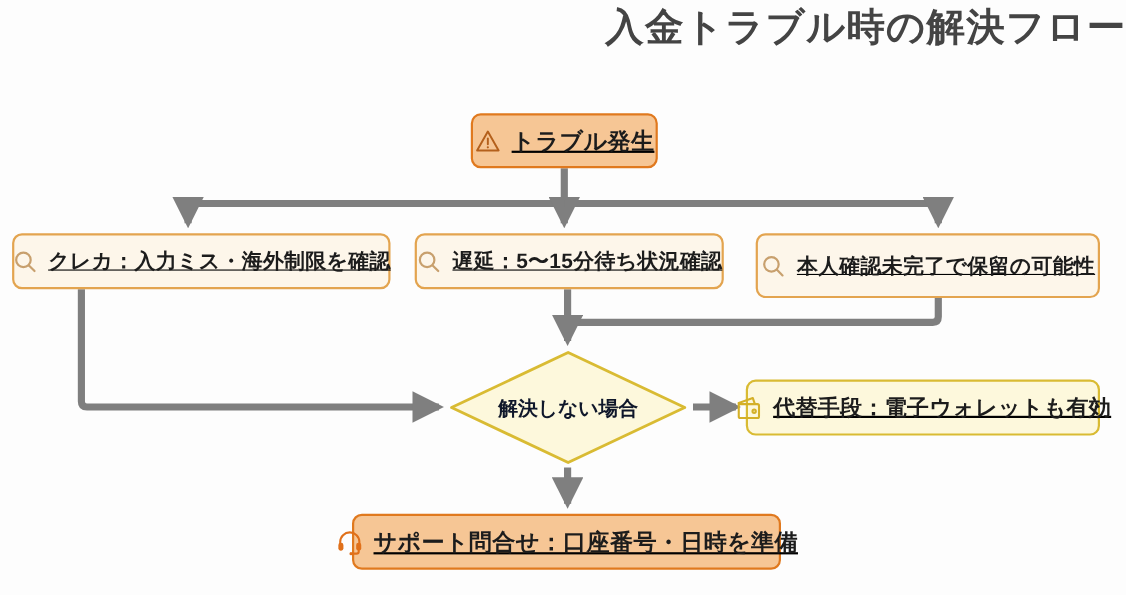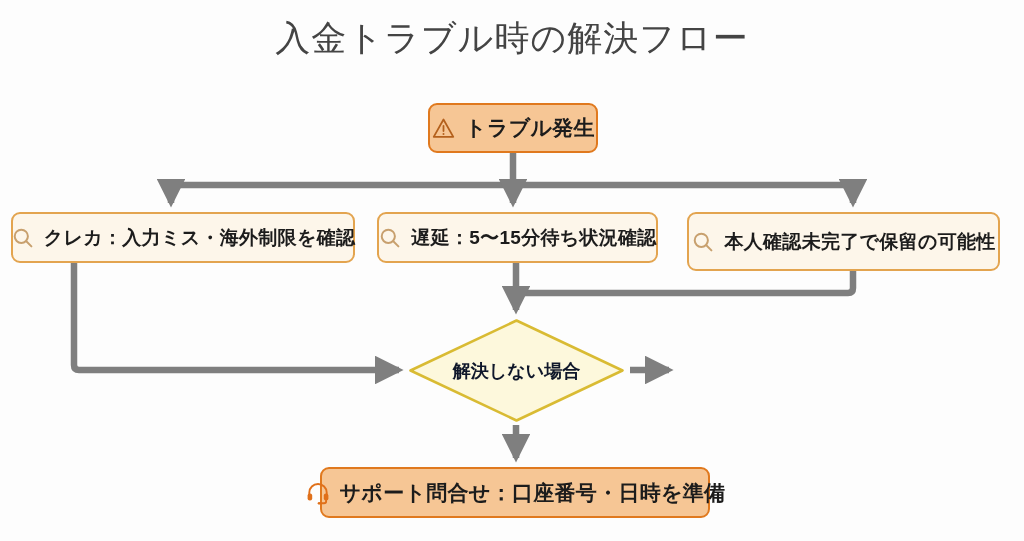--- a/index.html
+++ b/index.html
@@ -17,25 +17,25 @@
   #stage {
     position: relative;
     width: 1024px;
     height: 541px;
   }
 
   
   #title {
     position: absolute;
     left: 0;
-    top: 16px;
-    width: 1024px;
-    text-align: center;
+    top: 3px;
+    width: 1024px;
+    text-align: right;
     font-size: 35px;
-    font-weight: normal;
+    font-weight: bold;
     color: #444444;
     letter-spacing: 1px;
     line-height: 44px;
     white-space: nowrap;
   }
 
   
   #connectors {
     position: absolute;
     left: 0;
@@ -47,20 +47,21 @@
   
   .node {
     position: absolute;
     box-sizing: border-box;
     display: flex;
     align-items: center;
     justify-content: center;
     border-radius: 9px;
     border-style: solid;
     border-width: 2.5px;
+    text-decoration: underline;
   }
   .node .label {
     font-size: 19px;
     font-weight: bold;
     color: #1c1c1c;
     white-space: nowrap;
     letter-spacing: 0.3px;
   }
   .node .ico {
     display: inline-flex;
@@ -202,20 +203,30 @@
     <span class="label">本人確認未完了で保留の可能性</span>
   </div>
 
   <div id="node-decision">
     <svg width="217" height="105" viewBox="0 0 217 105" xmlns="http://www.w3.org/2000/svg">
       <polygon points="108.5,2.5 214.5,52.5 108.5,102.5 2.5,52.5" fill="#fdf8dc" stroke="#d9bb33" stroke-width="2.6" stroke-linejoin="round"></polygon>
     </svg>
     <span class="label">解決しない場合</span>
   </div>
 
+  <div class="node yellow" id="node-wallet">
+    <span class="ico">
+      <svg width="26" height="26" viewBox="0 0 26 26" fill="none" stroke="#d4b028" stroke-width="1.9" stroke-linecap="round" stroke-linejoin="round">
+        <path d="M3.6 8.4 L3.6 20.6 C3.6 21.4 4.2 22 5 22 L20.6 22 C21.4 22 22 21.4 22 20.6 L22 10.8 C22 10 21.4 9.4 20.6 9.4 L5 9.4"></path>
+        <path d="M3.6 8.4 L16.4 3.9 L18.2 9.2"></path>
+        <circle cx="17.6" cy="15.8" r="1.5"></circle>
+      </svg>
+    </span>
+    <span class="label">代替手段：電子ウォレットも有効</span>
+  </div>
 
   <div class="node orange" id="node-support">
     <span class="ico">
       <svg width="26" height="26" viewBox="0 0 26 26" fill="none" stroke="#e0701a" stroke-width="1.9" stroke-linecap="round" stroke-linejoin="round">
         <path d="M4.3 15.3 L4.3 12.6 C4.3 7.8 8.2 4 13 4 C17.8 4 21.7 7.8 21.7 12.6 L21.7 15.3"></path>
         <rect x="2.6" y="13.4" width="4.6" height="7.2" rx="2.1" fill="#e0701a" stroke="none"></rect>
         <rect x="18.8" y="13.4" width="4.6" height="7.2" rx="2.1" fill="#e0701a" stroke="none"></rect>
         <path d="M21.1 20.6 L21.1 21.6 C21.1 22.7 20.2 23.3 19.1 23.3 L15.6 23.3"></path>
         <circle cx="14.1" cy="23.3" r="1.4" fill="#e0701a" stroke="none"></circle>
       </svg>

